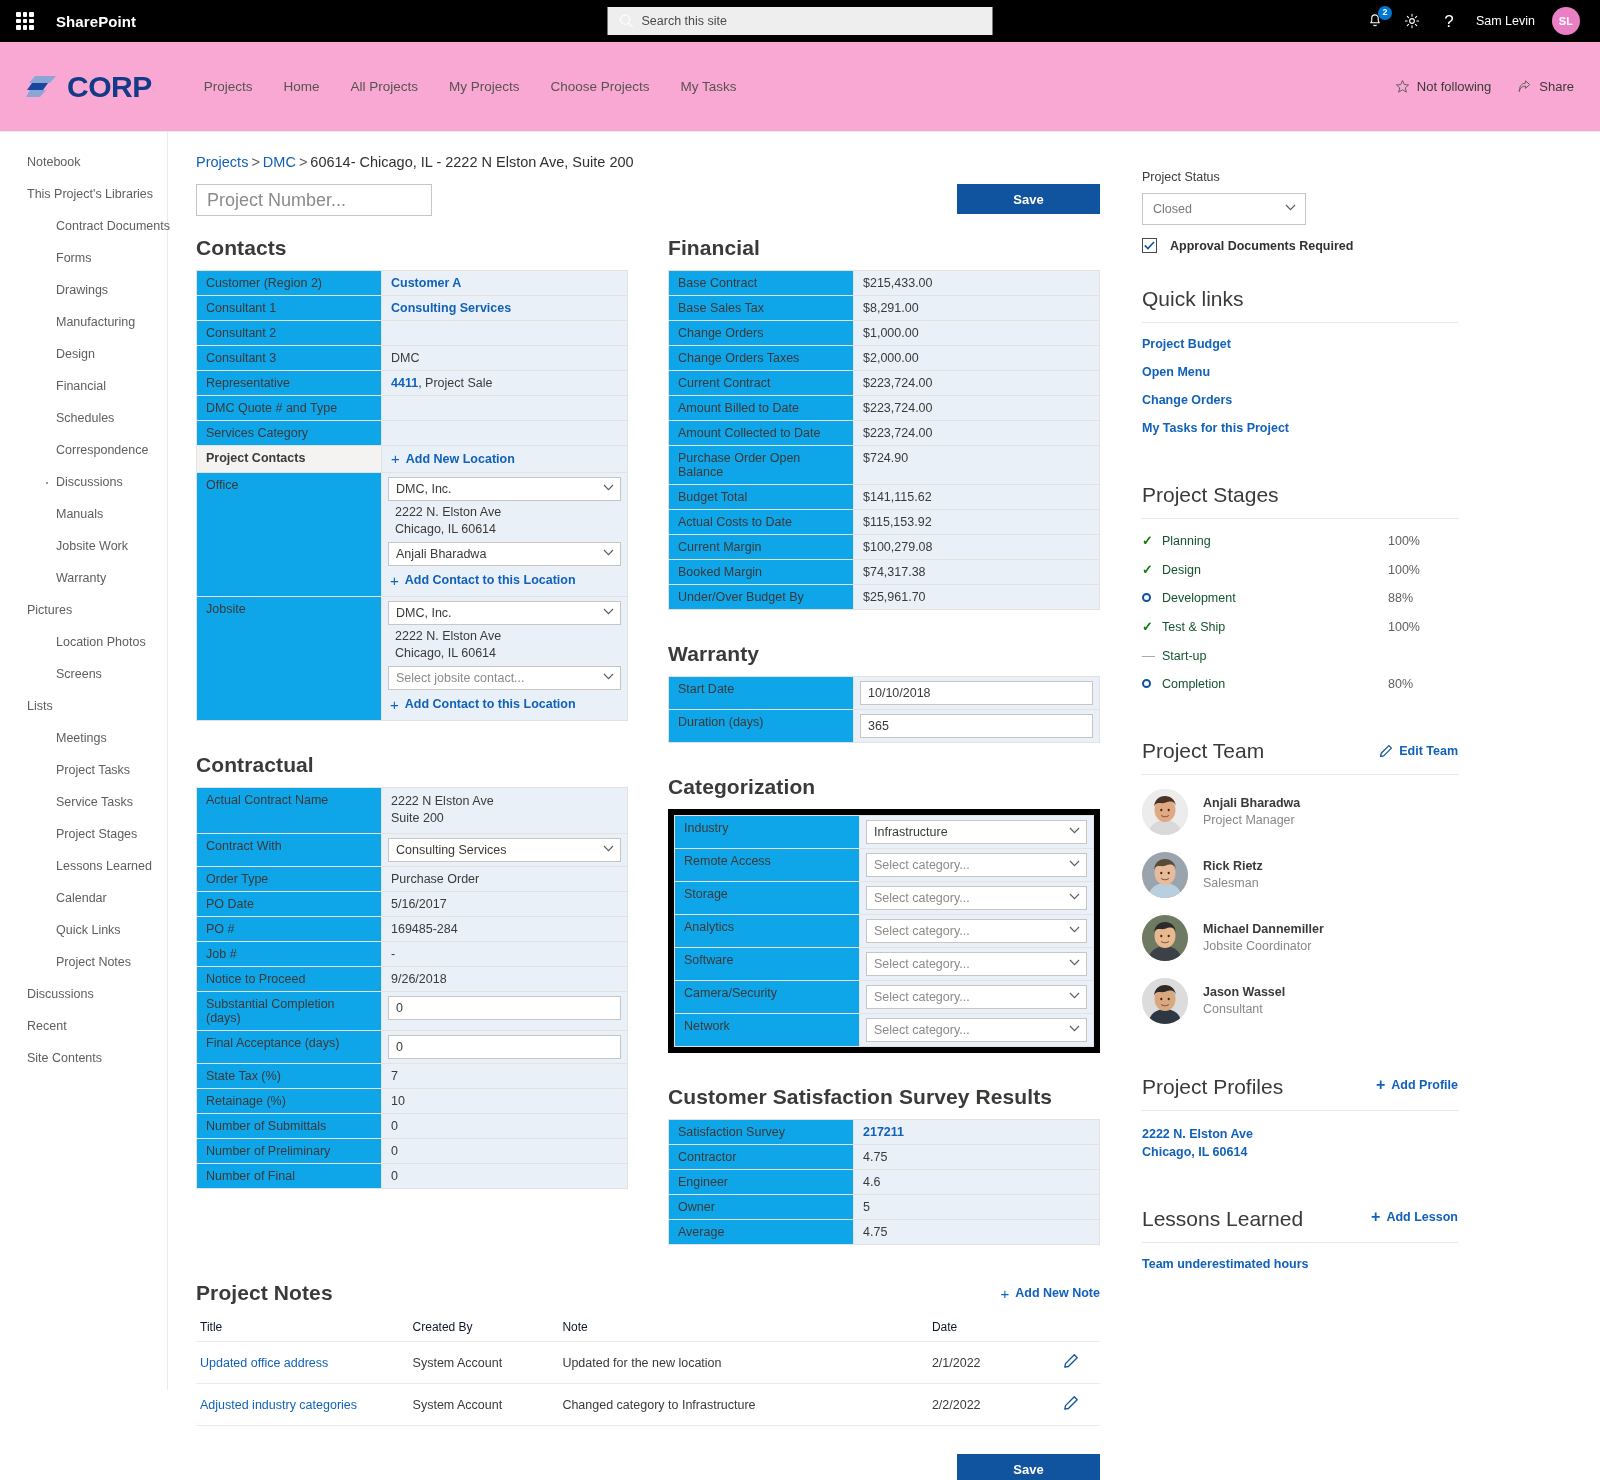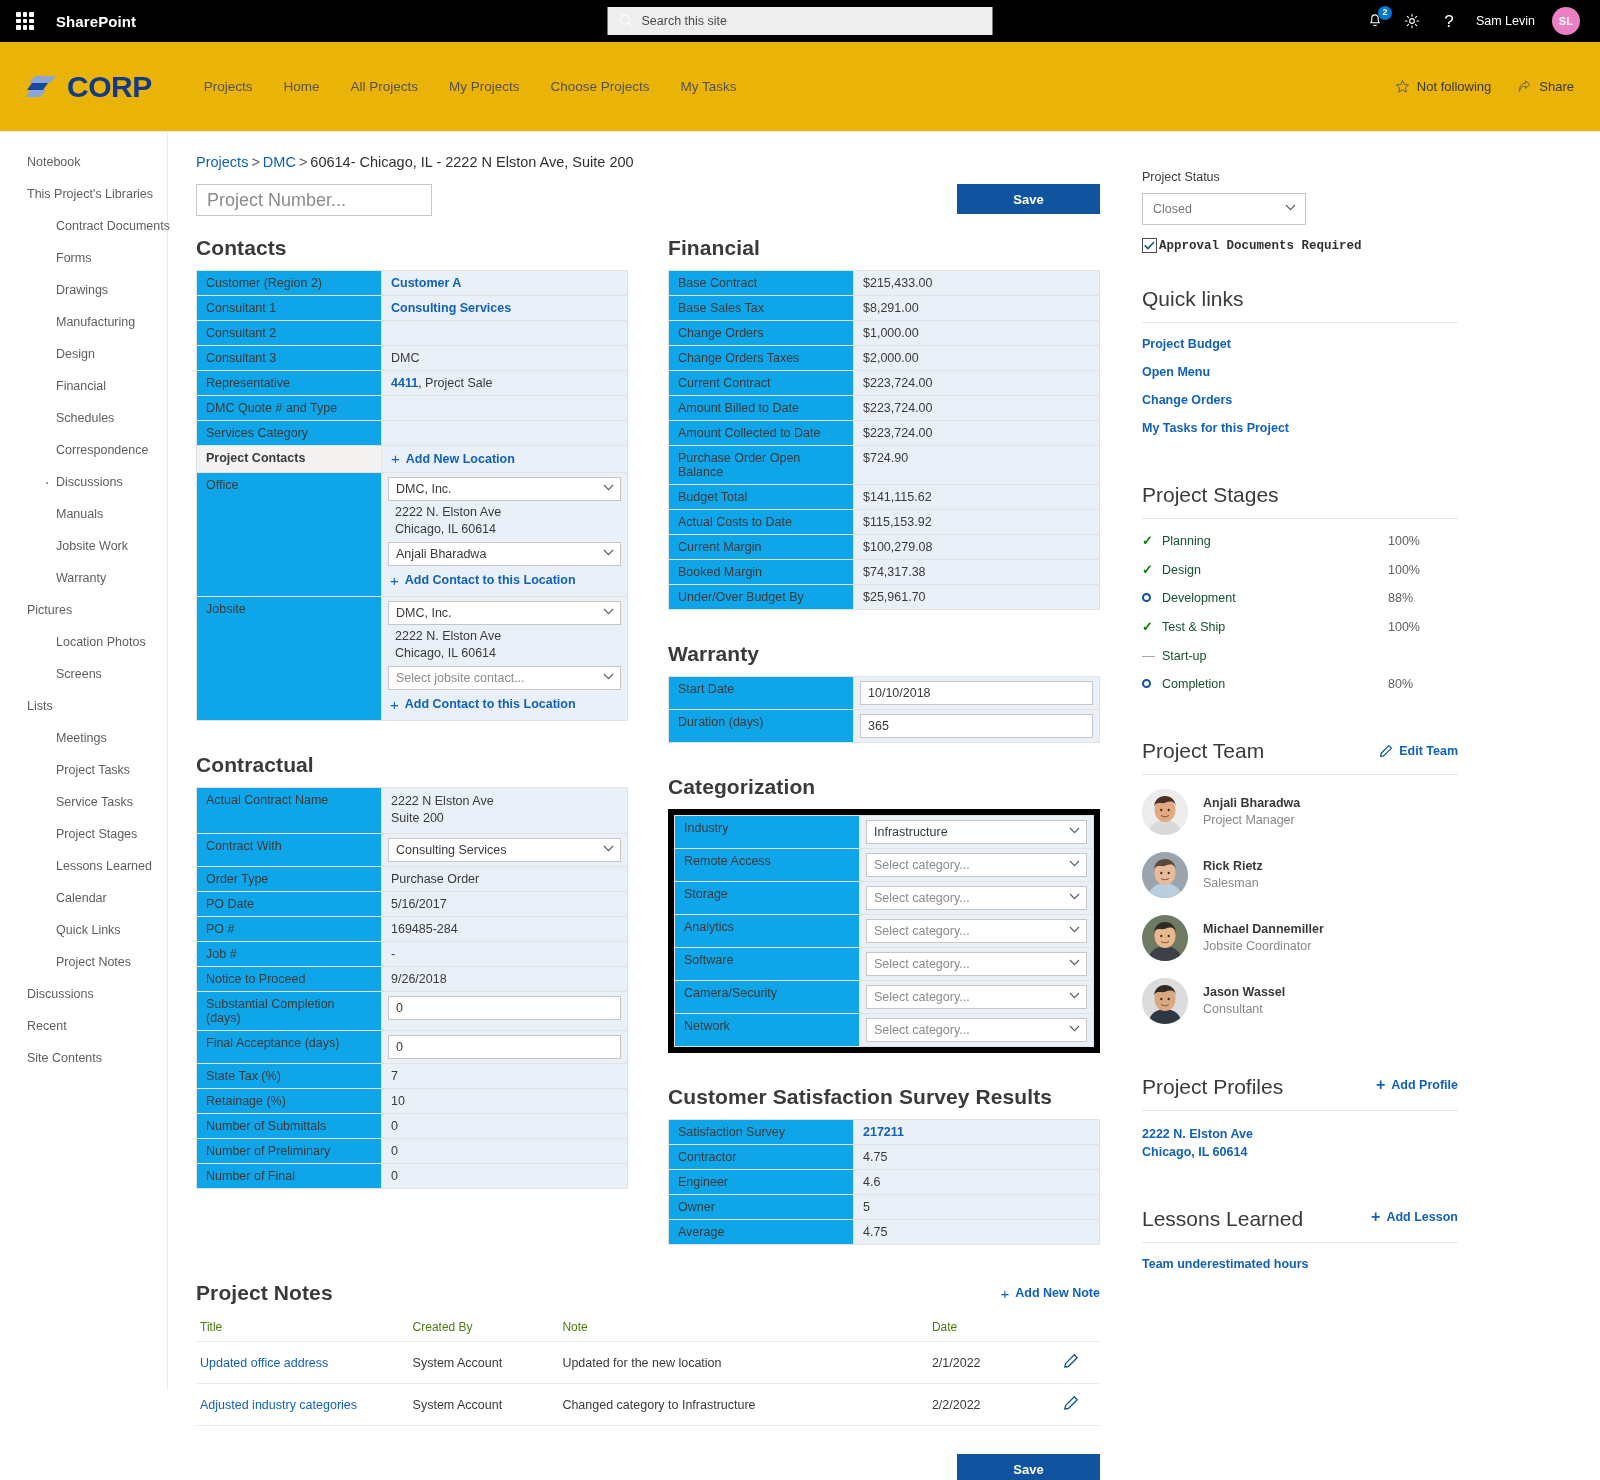--- a/index.html
+++ b/index.html
@@ -40,21 +40,21 @@
   .username{ font-size:12.5px; }
   .avatar-pill{
     width:28px; height:28px; border-radius:50%; background:#ea7fc4;
     color:#fff; font-size:11px; font-weight:600; display:flex;
     align-items:center; justify-content:center; letter-spacing:.3px;
   }
 
   
   .siteheader{
     height:90px; border-bottom:1px solid #edebe9; display:flex; align-items:center;
-    padding:0 26px; background:#eab308;
+    padding:0 26px; background:#f9a8d4;
   }
   .logo{ display:flex; align-items:center; gap:9px; margin-right:52px;}
   .logo-mark{ width:32px; height:26px; position:relative;}
   .logo-text{ font-size:30px; font-weight:700; color:#123a87; letter-spacing:-.5px;}
   .topnav{ display:flex; gap:31px; }
   .topnav a{ color:#565451; text-decoration:none; font-size:13.5px;}
   .header-right{ margin-left:auto; display:flex; gap:26px; align-items:center; font-size:13px; color:#3a3a38;}
   .hr-item{ display:flex; align-items:center; gap:7px; cursor:pointer;}
 
   
@@ -135,38 +135,38 @@
   }
   .catbox{ border:6px solid #000000; padding:0; }
   .catbox table.ft{ }
 
   
   .notes-head{ display:flex; align-items:center; margin-top:36px;}
   .notes-head h2{ margin:0; }
   .notes-head .addlink{ margin-left:auto; font-size:12.5px;}
   table.notes{ width:100%; border-collapse:collapse; font-size:12.5px; margin-top:8px;}
   table.notes th{
-    text-align:left; font-weight:400; color:#4d7c0f; padding:7px 4px;
+    text-align:left; font-weight:400; color:#0f172a; padding:7px 4px;
     border-bottom:1px solid #edebe9; font-size:12px;
   }
   table.notes td{ padding:11px 4px; border-bottom:1px solid #edebe9; color:#3b3a39;}
   table.notes td a{ color:#1161bb; text-decoration:none; }
   .pen{ cursor:pointer; }
   .bottom-save{ display:flex; margin-top:28px; }
   .bottom-save .btn-save{ margin-left:auto; }
 
   
   .rc-label{ font-size:12.5px; color:#3b3a39; margin-bottom:9px;}
   .status-sel{
     width:164px; height:32px; border:1px solid #c8c6c4; background:#fff;
     display:flex; align-items:center; padding:0 10px; position:relative;
     font-size:12.5px; color:#7a7875;
   }
   .status-sel .chev{ position:absolute; right:9px; top:10px;}
-  .chk-row{ display:flex; align-items:center; gap:2px; margin-top:13px;font-family:Liberation Mono, monospace;}
+  .chk-row{ display:flex; align-items:center; gap:13px; margin-top:13px;}
   .chk{
     width:15px; height:15px; border:1px solid #4a4a4a; background:#fff;
     display:flex; align-items:center; justify-content:center;
   }
   .chk-label{ font-size:12.5px; font-weight:700; color:#323130;}
 
   h3.rc{ font-size:21px; font-weight:400; color:#3b3a39; margin:34px 0 0 0;}
   .rc-head{ display:flex; align-items:flex-end; }
   .rc-head .act{ margin-left:auto; color:#1161bb; font-size:12.5px; font-weight:700;
                  display:flex; align-items:center; gap:6px; cursor:pointer; padding-bottom:5px;}

